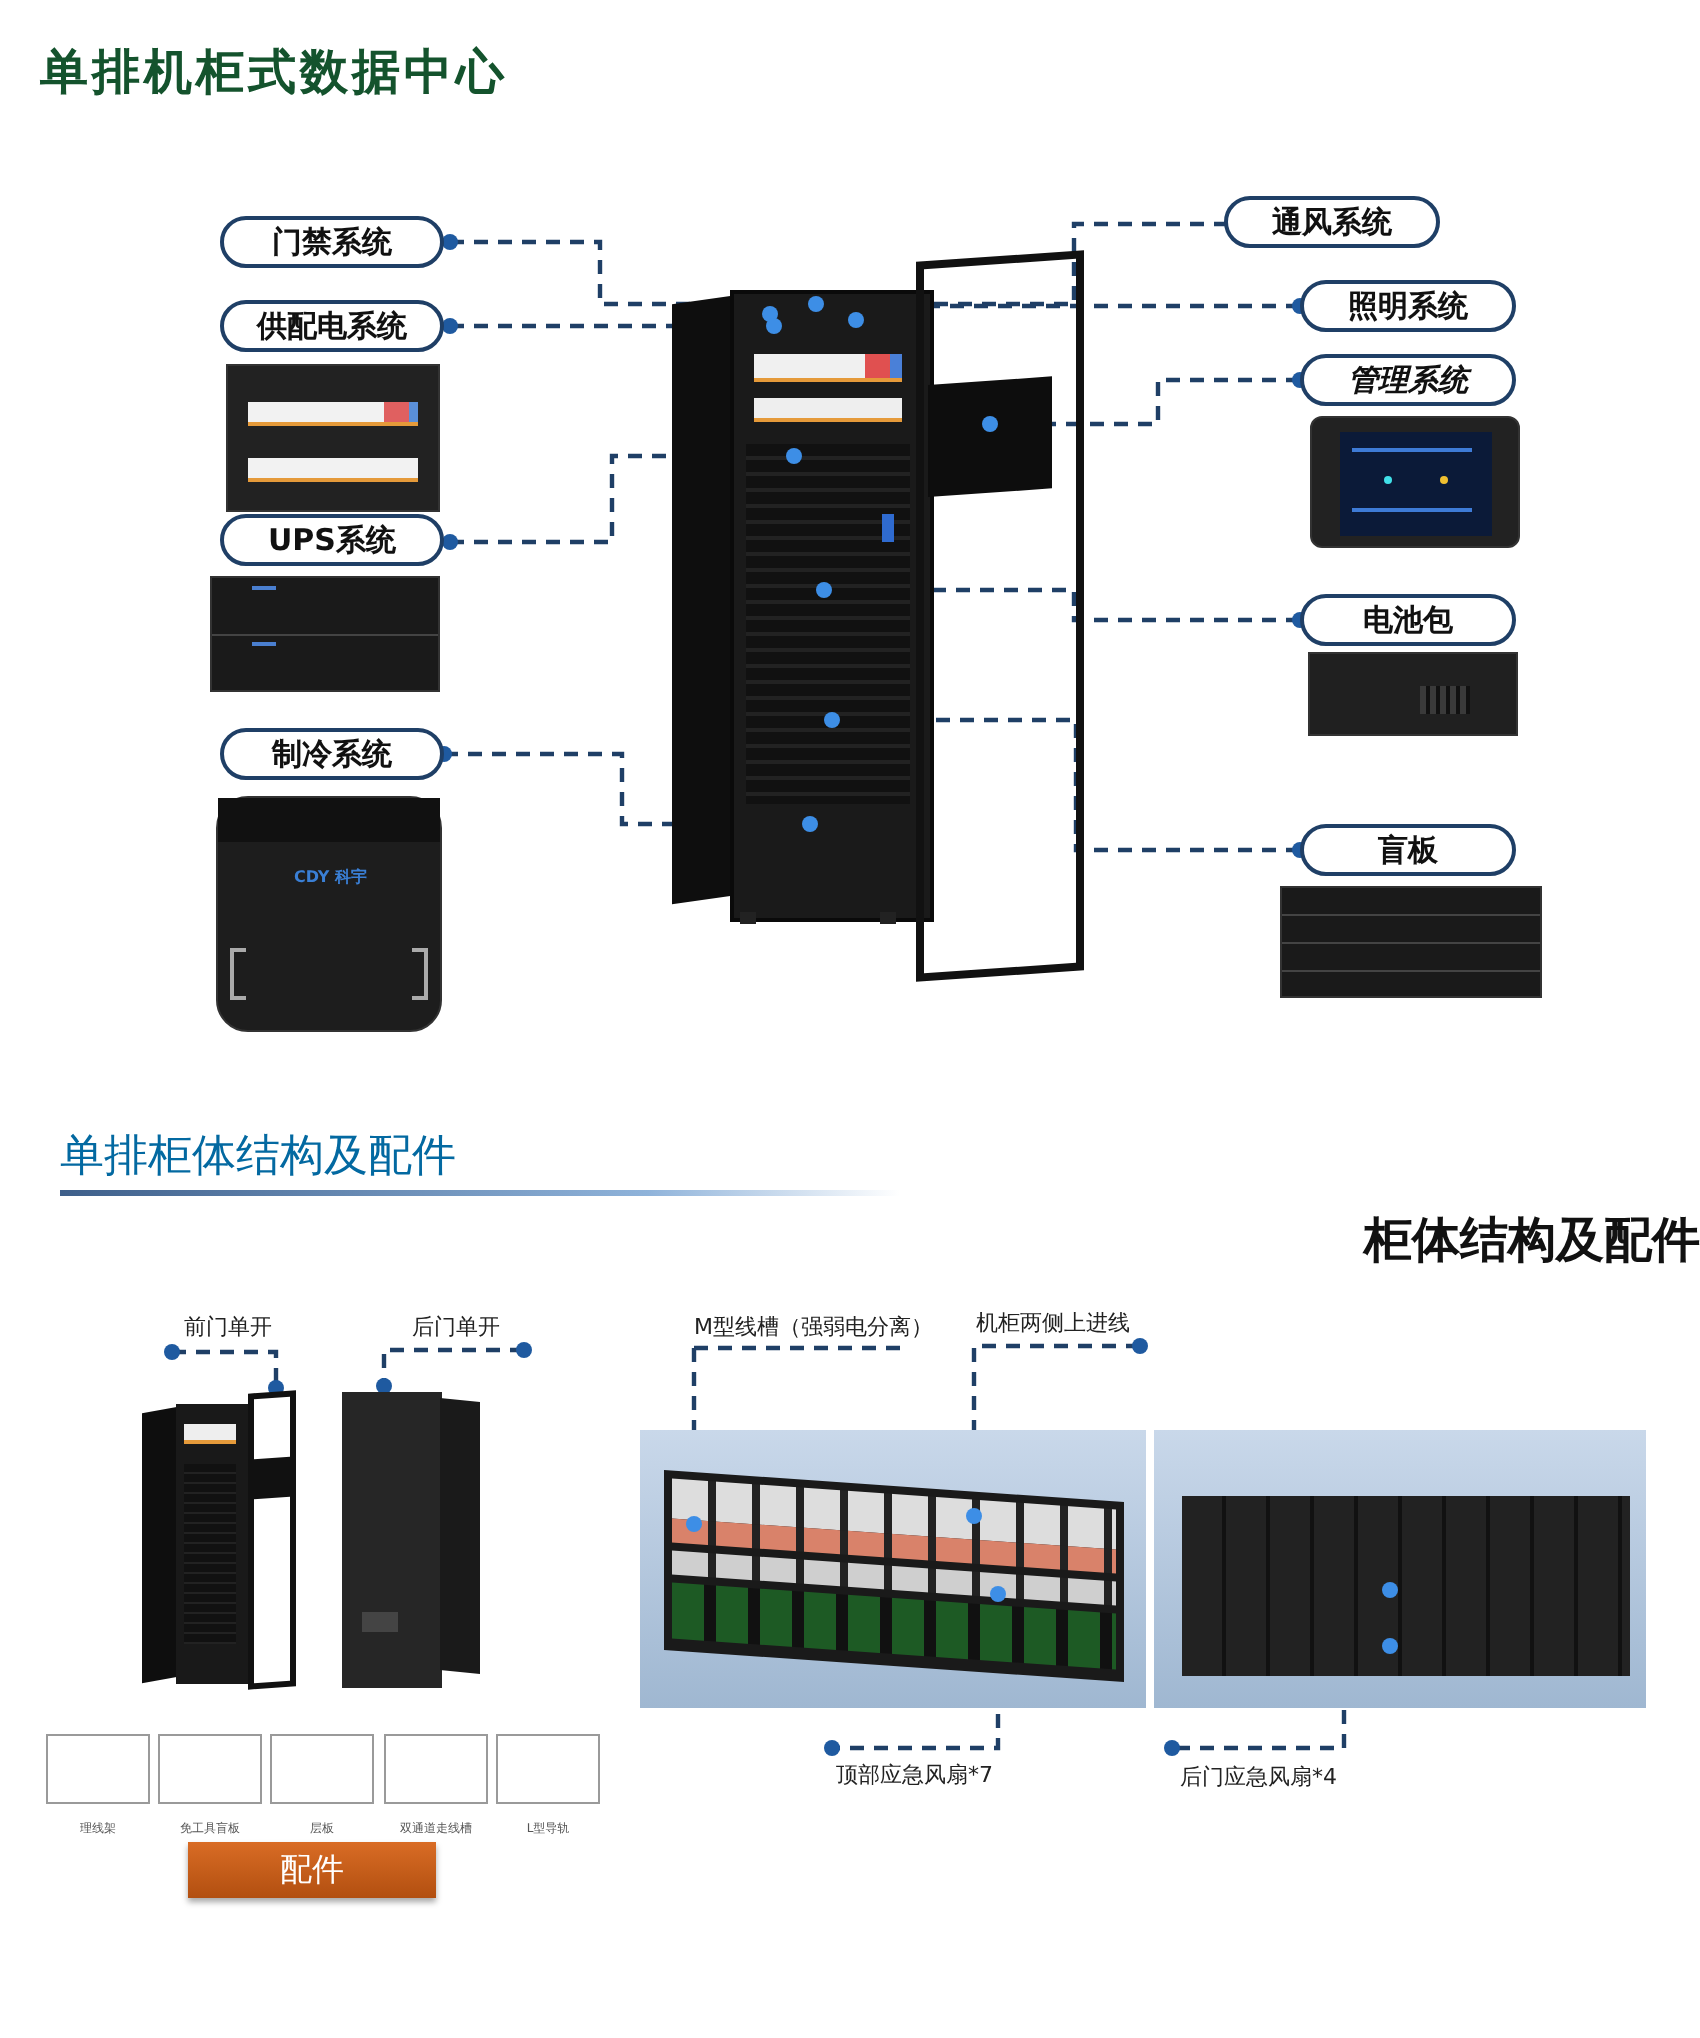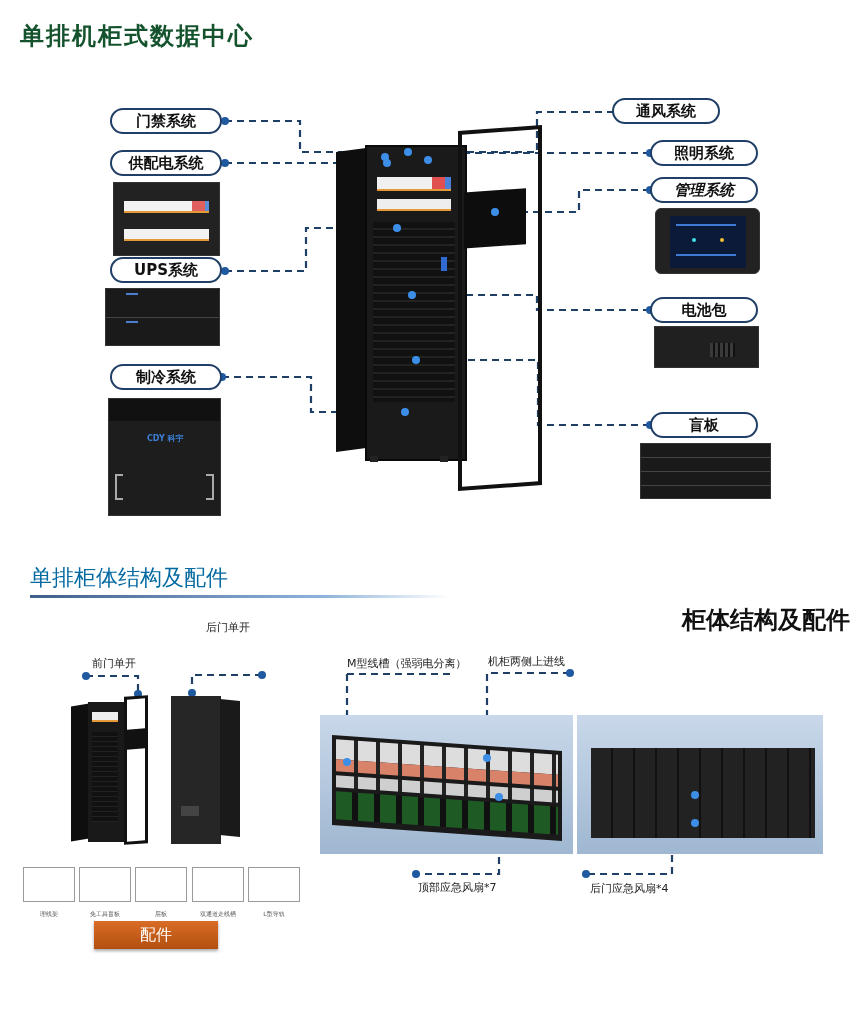--- a/index.html
+++ b/index.html
@@ -82,21 +82,21 @@
 
 <div class="dev" style="left:113px;top:182px;width:107px;height:74px;background:#222;">
   <div style="position:absolute;left:10px;top:18px;width:85px;height:10px;background:linear-gradient(90deg,#f2f2f2 0 80%,#e06060 80% 95%,#5a8fd8 95%);border-bottom:2px solid #e59a3a;"></div>
   <div style="position:absolute;left:10px;top:46px;width:85px;height:10px;background:#f2f2f2;border-bottom:2px solid #e59a3a;"></div>
 </div>
 <div class="dev" style="left:105px;top:288px;width:115px;height:58px;background:#1a1a1a;">
   <div style="position:absolute;left:0;top:28px;width:100%;height:1px;background:#444;"></div>
   <div style="position:absolute;left:20px;top:4px;width:12px;height:2px;background:#4a7fd0;"></div>
   <div style="position:absolute;left:20px;top:32px;width:12px;height:2px;background:#4a7fd0;"></div>
 </div>
-<div class="dev" style="left:108px;top:398px;width:113px;height:118px;background:#1d1d1d;">
+<div class="dev" style="left:108px;top:398px;width:113px;height:118px;background:#1d1d1d;border-radius:16px;">
   <div style="position:absolute;left:0;top:0;width:100%;height:22px;background:#111;"></div>
   <div style="position:absolute;left:38px;top:34px;font-size:8px;font-weight:bold;color:#3a7fd5;">CDY 科宇</div>
   <div style="position:absolute;left:6px;top:75px;width:6px;height:22px;border:2px solid #aaa;border-right:none;"></div>
   <div style="position:absolute;right:6px;top:75px;width:6px;height:22px;border:2px solid #aaa;border-left:none;"></div>
 </div>
 
 <div class="dev" style="left:655px;top:208px;width:105px;height:66px;background:#222;border-radius:6px;">
   <div style="position:absolute;left:14px;top:7px;width:76px;height:52px;background:#0b1a38;">
     <div style="position:absolute;left:6px;top:8px;width:60px;height:2px;background:#3e7bd6;"></div>
     <div style="position:absolute;left:22px;top:22px;width:4px;height:4px;border-radius:50%;background:#41e0e8;"></div>
@@ -139,21 +139,21 @@
       <circle cx="416" cy="360" r="4"></circle>
       <circle cx="405" cy="412" r="4"></circle>
   </g>
 </svg>
 
 <div class="abs section2-title">单排柜体结构及配件</div>
 <div class="abs section2-bar"></div>
 <div class="abs section2-sub">柜体结构及配件</div>
 
 <div class="small-label" style="left:92px;top:656px;">前门单开</div>
-<div class="small-label" style="left:206px;top:620px;">后门单开</div>
+<div class="small-label" style="left:206px;top:656px;">后门单开</div>
 
 <div>
   <div style="position:absolute;left:71px;top:705px;width:18px;height:135px;background:#0e0e0e;transform:skewY(-10deg);"></div>
   <div style="position:absolute;left:88px;top:702px;width:36px;height:140px;background:#191919;">
     <div style="position:absolute;left:4px;top:10px;width:26px;height:8px;background:#eee;border-bottom:2px solid #e59a3a;"></div>
     <div style="position:absolute;left:4px;top:30px;width:26px;height:90px;background:repeating-linear-gradient(#111 0 4px,#222 4px 5px);"></div>
   </div>
   <div style="position:absolute;left:124px;top:696px;width:24px;height:148px;border:3px solid #111;box-sizing:border-box;transform:skewY(-4deg);">
     <div style="position:absolute;left:0;top:30px;width:18px;height:20px;background:#111;"></div>
   </div>

